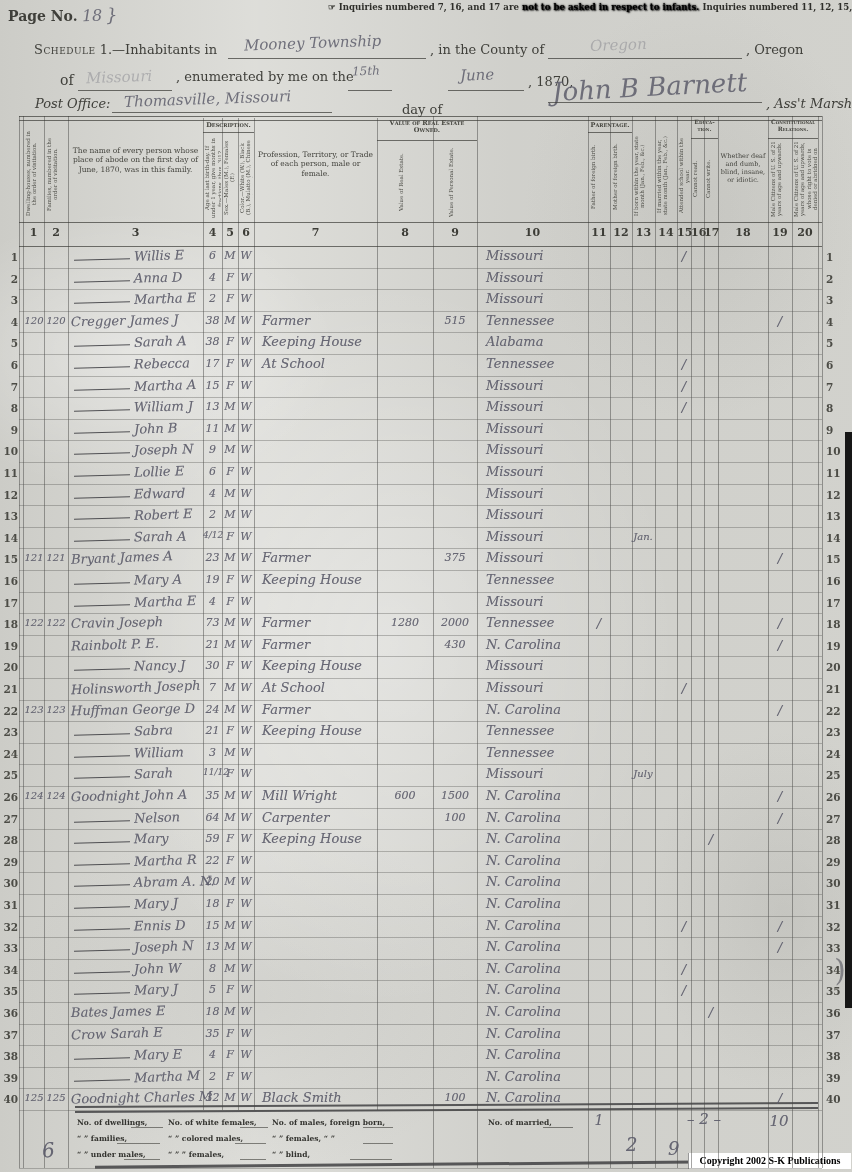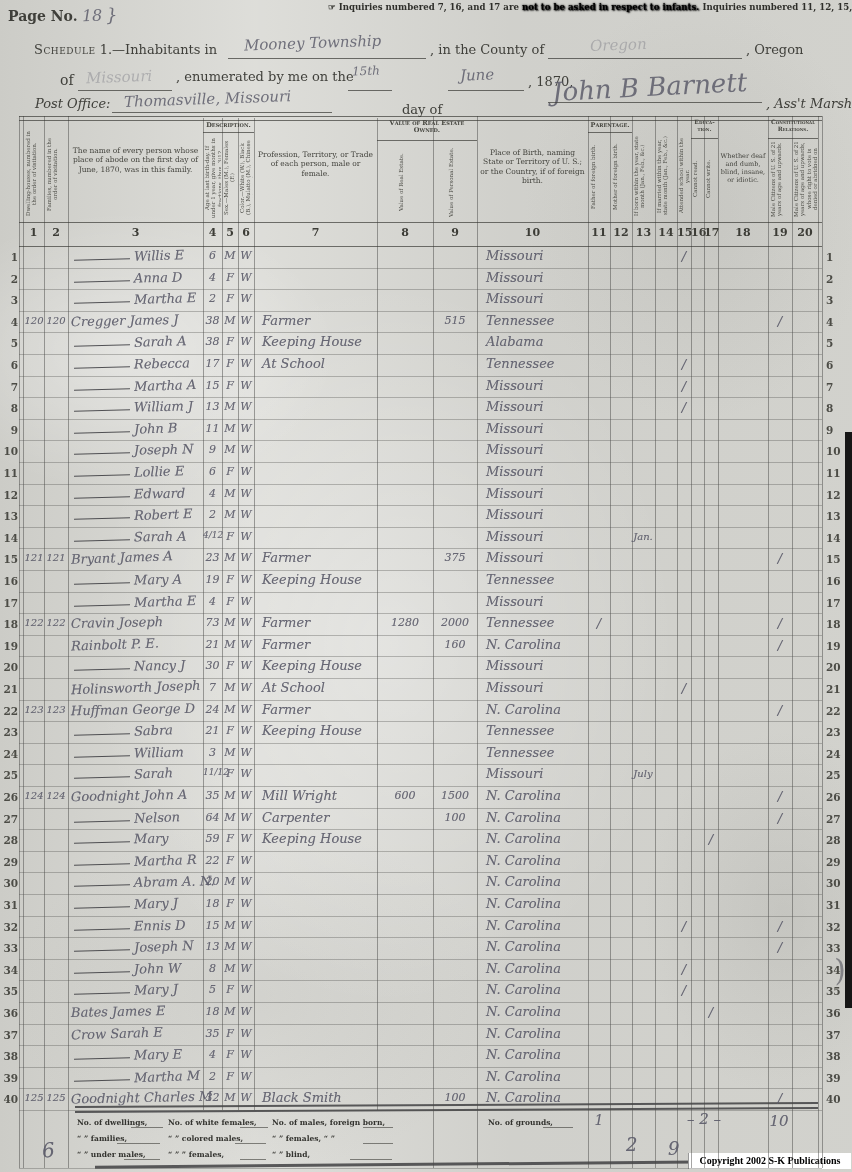--- a/index.html
+++ b/index.html
@@ -176,21 +176,20 @@
     <div class="hline-dark" style="position: absolute; top: 132px; left: 588px; width: 44px;"></div>
     <div class="hline-dark" style="position: absolute; top: 138px; left: 691px; width: 27px;"></div>
     <div class="hline-dark" style="position: absolute; top: 138px; left: 768px; width: 50px;"></div>
     <div class="group" style="position: absolute; left: 203px; width: 51px; top: 122px; font-size: 6.5px;">Description.</div>
     <div class="group" style="position: absolute; left: 377px; width: 100px; top: 120px; font-size: 6.5px; white-space: normal;">Value of Real Estate Owned.</div>
     <div class="group" style="position: absolute; left: 588px; width: 44px; top: 122px; font-size: 6.5px;">Parentage.</div>
     <div class="group" style="position: absolute; left: 691px; width: 27px; top: 119px; font-size: 6px; white-space: normal;">Educa-tion.</div>
     <div class="group" style="position: absolute; left: 768px; width: 50px; top: 119px; font-size: 6px; white-space: normal;">Constitutional Relations.</div>
     <div class="colhead" style="position: absolute; left: 70px; width: 131px; top: 146px; font-size: 7.5px;">The name of every person whose place of abode on the first day of June, 1870, was in this family.</div>
     <div class="colhead" style="position: absolute; left: 256px; width: 119px; top: 150px; font-size: 7.5px;">Profession, Territory, or Trade of each person, male or female.</div>
-    <div class="colhead" style="position: absolute; left: 479px; width: 107px; top: 148px; font-size: 7.5px;">Place of Birth, naming State or Territory of U. S.; or the Country, if of foreign birth.</div>
     <div class="colhead" style="position: absolute; left: 719px; width: 48px; top: 152px; font-size: 6.5px;">Whether deaf and dumb, blind, insane, or idiotic.</div>
     <div class="vtext" style="position: absolute; left: 25px; width: 18px; top: 130px; height: 88px;">Dwelling-houses, numbered in the order of visitation.</div>
     <div class="vtext" style="position: absolute; left: 46px; width: 20px; top: 130px; height: 88px;">Families, numbered in the order of visitation.</div>
     <div class="vtext" style="position: absolute; left: 204px; width: 17px; top: 138px; height: 80px;">Age at last birth-day. If under 1 year, give months in fractions, thus, 3/12.</div>
     <div class="vtext" style="position: absolute; left: 223px; width: 14px; top: 138px; height: 80px;">Sex.—Males (M.), Females (F.)</div>
     <div class="vtext" style="position: absolute; left: 239px; width: 14px; top: 138px; height: 80px;">Color.—White (W.), Black (B.), Mulatto (M.), Chinese (C.), Indian (I.)</div>
     <div class="vtext" style="position: absolute; left: 398px; width: 14px; top: 146px; height: 72px;">Value of Real Estate.</div>
     <div class="vtext" style="position: absolute; left: 448px; width: 14px; top: 146px; height: 72px;">Value of Personal Estate.</div>
     <div class="vtext" style="position: absolute; left: 590px; width: 19px; top: 136px; height: 82px;">Father of foreign birth.</div>
     <div class="vtext" style="position: absolute; left: 612px; width: 19px; top: 136px; height: 82px;">Mother of foreign birth.</div>
@@ -387,21 +386,21 @@
     <div class="hwc" style="position: absolute; left: 486px; top: 615.2px;">Tennessee</div>
     <div class="hwc mark" style="position: absolute; left: 588px; top: 616.2px; width: 22px; text-align: center;">/</div>
     <div class="hwc mark" style="position: absolute; left: 767px; top: 616.2px; width: 26px; text-align: center;">/</div>
     <div class="rownum" style="position: absolute; left: 0px; top: 639.8px; width: 18px;">19</div>
     <div class="rownum-r" style="position: absolute; left: 826px; top: 639.8px; width: 20px;">19</div>
     <div class="hwc" style="position: absolute; left: 71px; top: 636.8px; transform: rotate(-2deg);">Rainbolt P. E.</div>
     <div class="hwc" style="position: absolute; left: 203px; top: 637.8px; width: 19px; text-align: center; font-size: 11px;">21</div>
     <div class="hwc" style="position: absolute; left: 222px; top: 637.8px; width: 16px; text-align: center; font-size: 11px;">M</div>
     <div class="hwc" style="position: absolute; left: 238px; top: 637.8px; width: 16px; text-align: center; font-size: 11px;">W</div>
     <div class="hwc" style="position: absolute; left: 262px; top: 636.8px;">Farmer</div>
-    <div class="hwc" style="position: absolute; left: 434px; top: 637.8px; width: 42px; text-align: center; font-size: 11px;">160</div>
+    <div class="hwc" style="position: absolute; left: 434px; top: 637.8px; width: 42px; text-align: center; font-size: 11px;">430</div>
     <div class="hwc" style="position: absolute; left: 486px; top: 636.8px;">N. Carolina</div>
     <div class="hwc mark" style="position: absolute; left: 767px; top: 637.8px; width: 26px; text-align: center;">/</div>
     <div class="rownum" style="position: absolute; left: 0px; top: 661.4px; width: 18px;">20</div>
     <div class="rownum-r" style="position: absolute; left: 826px; top: 661.4px; width: 20px;">20</div>
     <div class="ditto" style="position: absolute; left: 74px; top: 669.4px; width: 56px;"></div>
     <div class="hwc" style="position: absolute; left: 134px; top: 658.4px; transform: rotate(-1.2deg);">Nancy J</div>
     <div class="hwc" style="position: absolute; left: 203px; top: 659.4px; width: 19px; text-align: center; font-size: 11px;">30</div>
     <div class="hwc" style="position: absolute; left: 222px; top: 659.4px; width: 16px; text-align: center; font-size: 11px;">F</div>
     <div class="hwc" style="position: absolute; left: 238px; top: 659.4px; width: 16px; text-align: center; font-size: 11px;">W</div>
     <div class="hwc" style="position: absolute; left: 262px; top: 658.4px;">Keeping House</div>
@@ -607,15 +606,15 @@
     <div class="printed" style="position: absolute; left: 168px; top: 1134px; font-size: 7.5px; font-weight: bold; color: rgb(51, 51, 47);">“  ” colored males,</div>
     <div class="blankline-thin" style="position: absolute; left: 235px; top: 1134px; width: 31px; height: 9px;"></div>
     <div class="printed" style="position: absolute; left: 272px; top: 1134px; font-size: 7.5px; font-weight: bold; color: rgb(51, 51, 47);">“  ” females,  “  ”</div>
     <div class="blankline-thin" style="position: absolute; left: 363px; top: 1134px; width: 30px; height: 9px;"></div>
     <div class="printed" style="position: absolute; left: 77px; top: 1150px; font-size: 7.5px; font-weight: bold; color: rgb(51, 51, 47);">“  ” under males,</div>
     <div class="blankline-thin" style="position: absolute; left: 124px; top: 1150px; width: 36px; height: 9px;"></div>
     <div class="printed" style="position: absolute; left: 168px; top: 1150px; font-size: 7.5px; font-weight: bold; color: rgb(51, 51, 47);">“  ”  ”  females,</div>
     <div class="blankline-thin" style="position: absolute; left: 240px; top: 1150px; width: 26px; height: 9px;"></div>
     <div class="printed" style="position: absolute; left: 272px; top: 1150px; font-size: 7.5px; font-weight: bold; color: rgb(51, 51, 47);">“  ” blind,</div>
     <div class="blankline-thin" style="position: absolute; left: 350px; top: 1150px; width: 42px; height: 9px;"></div>
-    <div class="printed" style="position: absolute; left: 488px; top: 1118px; font-size: 7.5px; font-weight: bold; color: rgb(51, 51, 47);">No. of grounds,</div>
+    <div class="printed" style="position: absolute; left: 488px; top: 1118px; font-size: 7.5px; font-weight: bold; color: rgb(51, 51, 47);">No. of married,</div>
     <div class="blankline-thin" style="position: absolute; left: 543px; top: 1118px; width: 30px; height: 9px;"></div>
   </div>
 
 </body></html>

